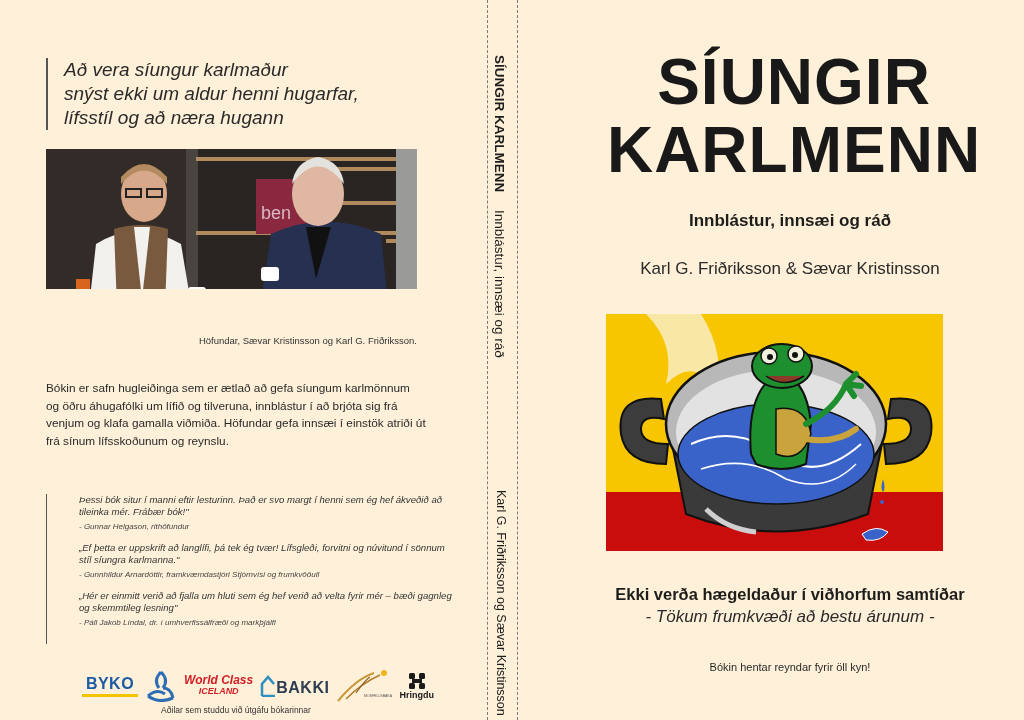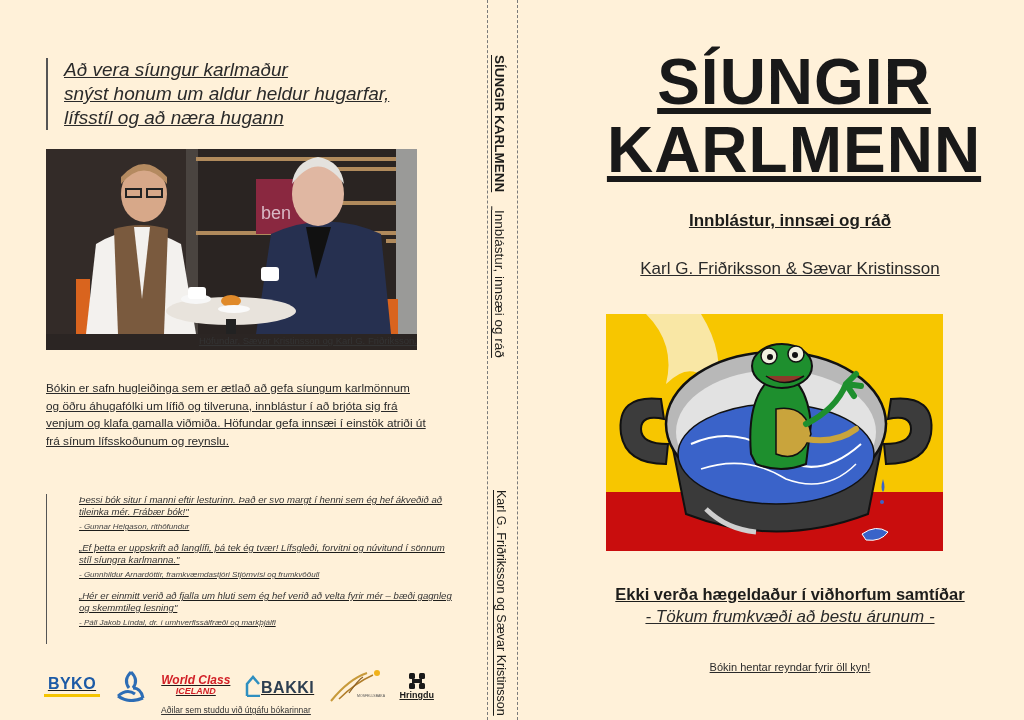--- a/index.html
+++ b/index.html
@@ -1,22 +1,22 @@
 <!DOCTYPE html>
 <html><head>
 <meta charset="utf-8">
 <style>
   html, body { margin:0; padding:0; }
   body { width:1024px; height:720px; background:#fff1d9; position:relative; overflow:hidden; font-family:"Liberation Sans", sans-serif; color:#1d1d1b; }
-  .abs { position:absolute;text-decoration:underline; }
+  .abs { position:absolute; }
 
   
   .tagline { left:46px; top:58px; border-left:2px solid #555; padding-left:16px; font-style:italic; font-size:19px; line-height:24px; color:#2a2a2a; width:380px; }
   .tagline div { white-space:nowrap; }
-  .photo { left:46px; top:149px; width:371px; height:201px; overflow:hidden; background:#2b2523; }
+  .photo { left:46px; top:149px; width:371px; height:140px; overflow:hidden; background:#2b2523; }
   .caption { left:46px; top:335px; width:371px; text-align:right; font-size:9.5px; color:#333; }
   .body-text { left:46px; top:380px; width:380px; font-size:11.8px; line-height:17.5px; color:#2a2a2a; }
   .body-text p { margin:0 0 6px 0; }
   .quotes { left:46px; top:494px; width:380px; border-left:1.5px solid #555; padding-left:32px; height:150px; }
   .quote { font-style:italic; font-size:9.6px; line-height:12px; color:#333; }
   .quote-author { font-style:italic; font-size:8px; color:#444; margin:4px 0 11px 0; }
   .logos { left:44px; top:668px; width:390px; height:36px; display:flex; align-items:center; justify-content:space-between; }
   .sponsors-caption { left:46px; top:705px; width:380px; text-align:center; font-size:8.5px; color:#333; }
 
   
@@ -32,21 +32,21 @@
   .art { left:606px; top:314px; width:337px; height:237px; }
   .tagline-front { left:560px; top:585px; width:460px; text-align:center; font-weight:bold; font-size:16.5px; color:#1d1d1b; }
   .tagline-front-sub { left:560px; top:607px; width:460px; text-align:center; font-style:italic; font-size:17px; color:#2a2a2a; }
   .footer-note { left:560px; top:661px; width:460px; text-align:center; font-size:11px; color:#2a2a2a; }
 </style>
 </head>
 <body>
 
 <div class="abs tagline">
   <div>Að vera síungur karlmaður</div>
-  <div>snýst honum um aldur heldur hugarfar,</div>
+  <div>snýst ekki um aldur henni hugarfar,</div>
   <div>lífsstíl og að næra hugann</div>
 </div>
 
 <div class="abs photo">
   <svg width="371" height="185" viewBox="0 0 371 185">
     <rect width="371" height="185" fill="#2a2422"></rect>
     <rect x="0" y="0" width="140" height="185" fill="#332b28"></rect>
     <rect x="140" y="0" width="12" height="185" fill="#4a4440"></rect>
 
     <rect x="150" y="8" width="221" height="4" fill="#b08a5c"></rect>
@@ -93,21 +93,21 @@
 <div class="abs quotes">
   <div class="quote">Þessi bók situr í manni eftir lesturinn. Það er svo margt í henni sem ég hef ákveðið að tileinka mér. Frábær bók!"</div>
   <div class="quote-author">- Gunnar Helgason, rithöfundur</div>
   <div class="quote">„Ef þetta er uppskrift að langlífi, þá tek ég tvær! Lífsgleði, forvitni og núvitund í sönnum stíl síungra karlmanna."</div>
   <div class="quote-author">- Gunnhildur Arnardóttir, framkvæmdastjóri Stjórnvísi og frumkvöðull</div>
   <div class="quote">„Hér er einmitt verið að fjalla um hluti sem ég hef verið að velta fyrir mér – bæði gagnleg og skemmtileg lesning"</div>
   <div class="quote-author">- Páll Jakob Líndal, dr. í umhverfissálfræði og markþjálfi</div>
 </div>
 
 <div class="abs logos">
-  <div style="display:flex;flex-direction:column;align-items:center;">
+  <div style="display:flex;flex-direction:column;align-items:center;margin-left:38px;">
     <span style="font-weight:900;font-size:16px;color:#1c5aa6;letter-spacing:0.5px;">BYKO</span>
     <span style="display:block;width:56px;height:3px;background:#f5c400;margin-top:1px;"></span>
   </div>
   <svg width="32" height="32" viewBox="0 0 32 32">
     <path d="M16 2 Q24 10 18 18 M16 2 Q8 10 14 18" fill="none" stroke="#2d6db5" stroke-width="3"></path>
     <path d="M3 26 Q12 18 20 24 M3 26 Q14 34 28 28" fill="none" stroke="#2d6db5" stroke-width="3"></path>
     <path d="M28 28 Q26 18 18 18" fill="none" stroke="#2d6db5" stroke-width="3"></path>
   </svg>
   <div style="display:flex;flex-direction:column;align-items:center;line-height:11px;">
     <span style="font-weight:900;font-size:12px;color:#d21f26;font-style:italic;">World Class</span>

